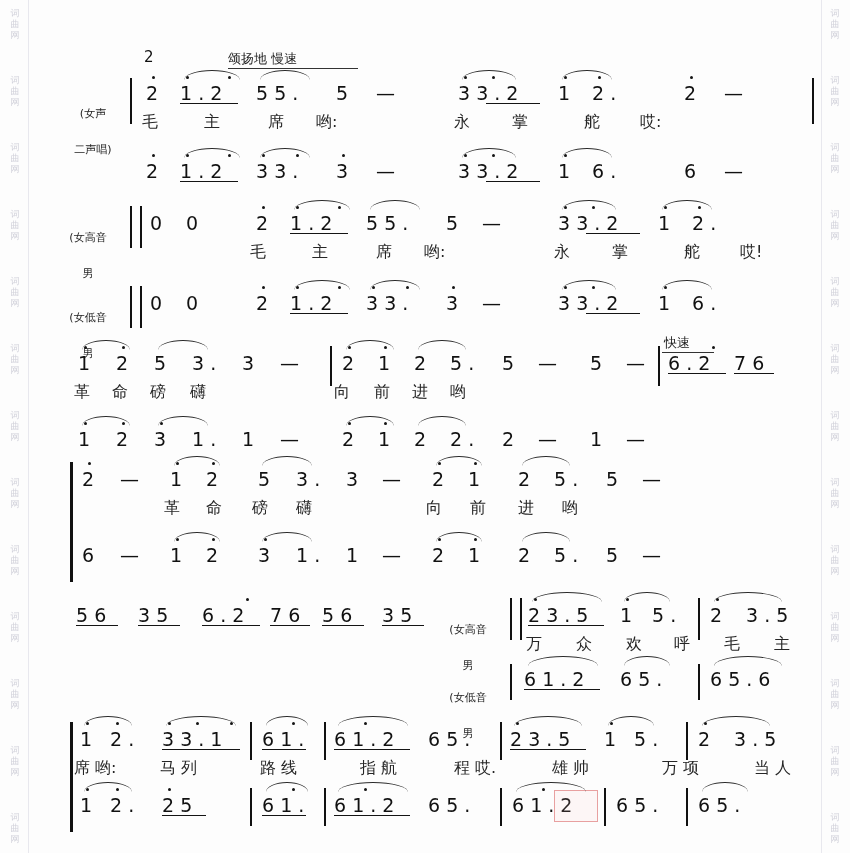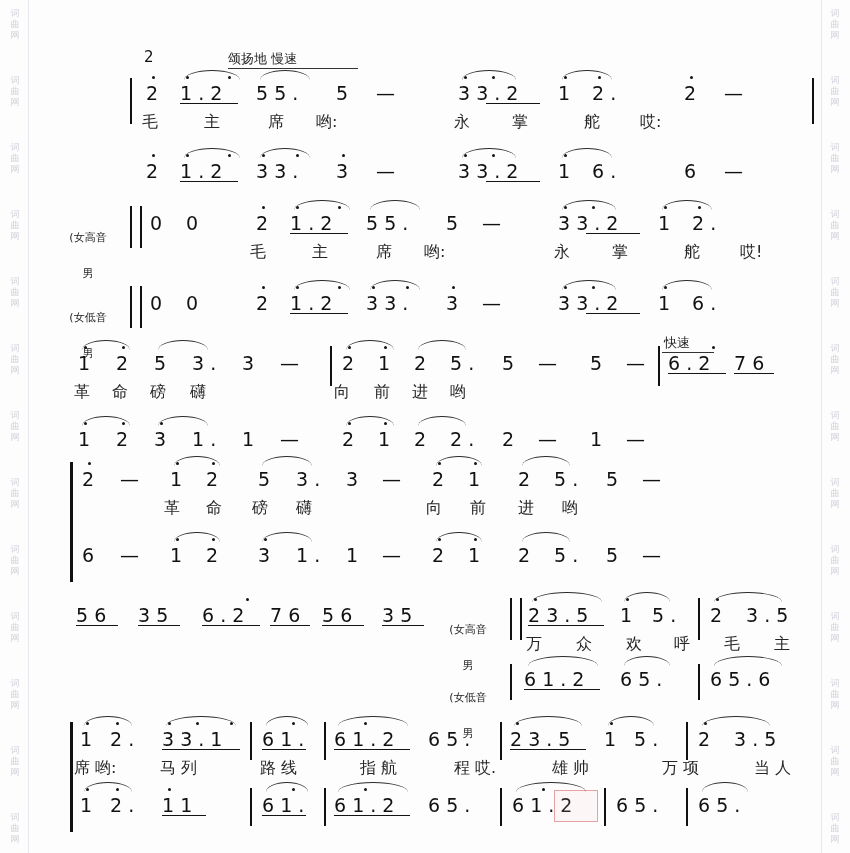--- a/index.html
+++ b/index.html
@@ -275,20 +275,24 @@
   <div id="score">
 
     <div class="tok num" style="left:110px; top:48px; font-size:15px;">2</div>
 
     <div class="tok tempo" style="left:194px; top:50px;">颂扬地 慢速</div>
     <div class="tempo-line" style="left:194px; top:68px; width:130px;"></div>
 
     <div class="tok tempo" style="left:630px; top:334px;">快速</div>
     <div class="tempo-line" style="left:628px; top:352px; width:52px;"></div>
 
+    <div class="tok lab" style="left:28px; top:84px; width:62px;">
+      <span class="wm-line">(女声</span>
+      <span class="wm-line">二声唱)</span>
+    </div>
     <div class="bar" style="left:96px; top:78px; height:46px;"></div>
     <div class="bar" style="left:778px; top:78px; height:46px;"></div>
 
     <div class="tok num" style="left:112px; top:82px;">2</div>
     <div class="dotabove" style="left:118px; top:76px;"></div>
     <div class="tok num" style="left:146px; top:82px;">1 . 2</div>
     <div class="dotabove" style="left:152px; top:76px;"></div>
     <div class="dotabove" style="left:194px; top:76px;"></div>
     <div class="uline" style="left:146px; top:103px; width:58px;"></div>
     <div class="tok num" style="left:222px; top:82px;">5 5 .</div>
@@ -639,21 +643,21 @@
     <div class="tok lyr" style="left:326px; top:758px;">指 航</div>
     <div class="tok lyr" style="left:420px; top:758px;">程 哎.</div>
     <div class="tok lyr" style="left:518px; top:758px;">雄 帅</div>
     <div class="tok lyr" style="left:628px; top:758px;">万 项</div>
     <div class="tok lyr" style="left:720px; top:758px;">当 人</div>
 
     <div class="tok num" style="left:46px; top:794px;">1</div>
     <div class="dotabove" style="left:52px; top:788px;"></div>
     <div class="tok num" style="left:76px; top:794px;">2 .</div>
     <div class="dotabove" style="left:82px; top:788px;"></div>
-    <div class="tok num" style="left:128px; top:794px;">1 1</div>
+    <div class="tok num" style="left:128px; top:794px;">2 5</div>
     <div class="dotabove" style="left:134px; top:788px;"></div>
     <div class="uline" style="left:128px; top:815px; width:44px;"></div>
     <div class="bar" style="left:216px; top:788px; height:38px;"></div>
     <div class="tok num" style="left:228px; top:794px;">6 1 .</div>
     <div class="dotabove" style="left:258px; top:788px;"></div>
     <div class="uline" style="left:228px; top:815px; width:44px;"></div>
     <div class="bar" style="left:290px; top:788px; height:38px;"></div>
     <div class="tok num" style="left:300px; top:794px;">6 1 . 2</div>
     <div class="dotabove" style="left:330px; top:788px;"></div>
     <div class="uline" style="left:300px; top:815px; width:76px;"></div>

